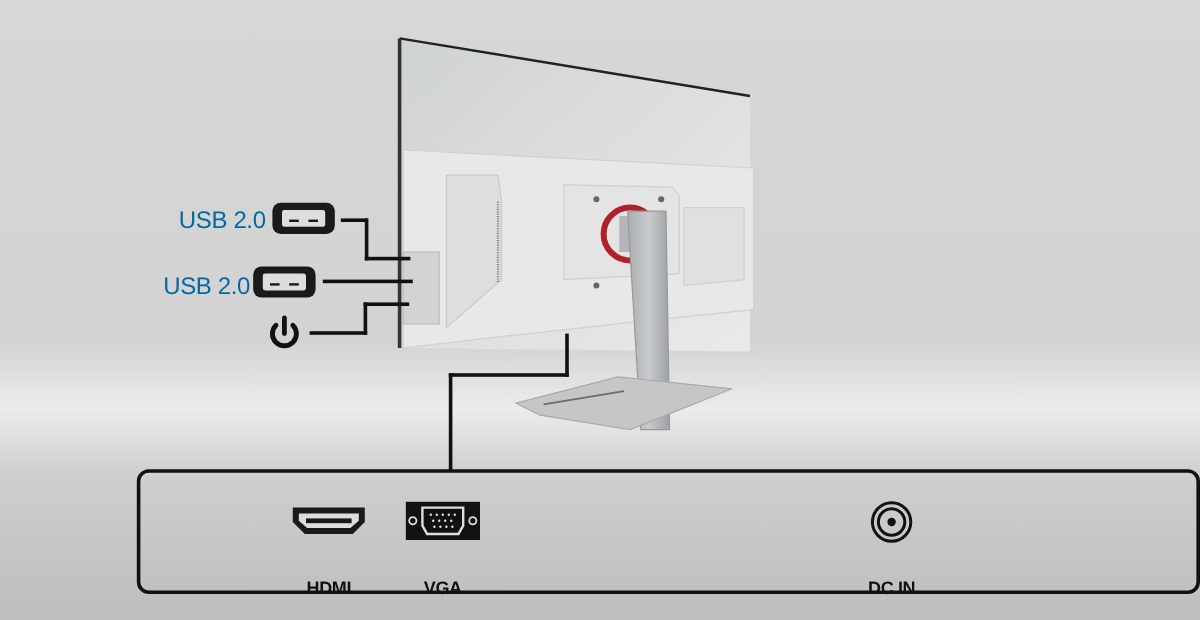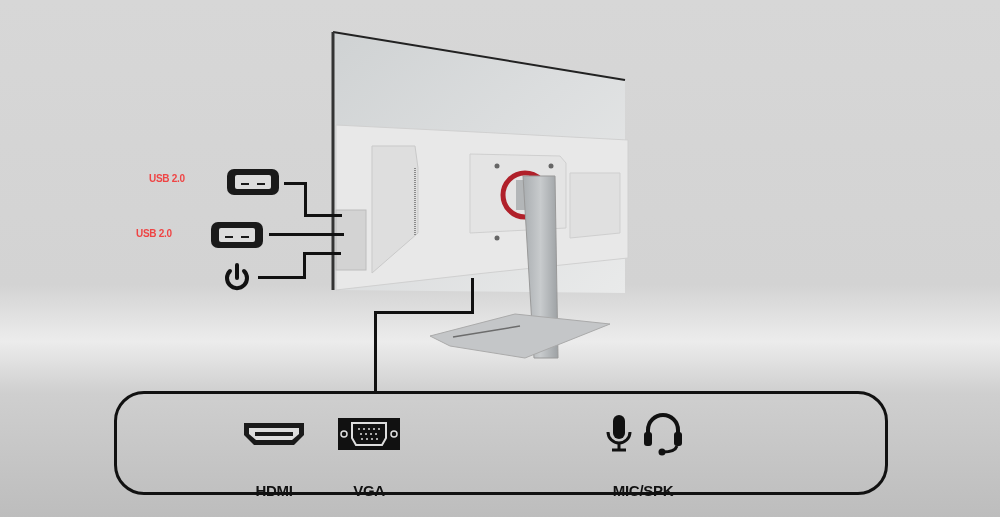--- a/index.html
+++ b/index.html
@@ -1,22 +1,22 @@
 <!DOCTYPE html>
 <html><head>
 <meta charset="utf-8">
 <style>
   html,body{margin:0;padding:0;}
   body{width:1000px;height:517px;overflow:hidden;position:relative;
     background:linear-gradient(180deg,#d7d7d7 0%,#d3d3d3 55%,#ececec 66%,#cfcfcf 76%,#bdbdbd 100%);
     font-family:"Liberation Sans",sans-serif;}
   .abs{position:absolute;}
-  .lbl{position:absolute;font-weight:bold;font-size:10px;color:#ef4444;letter-spacing:-0.3px;white-space:nowrap;}
+  .lbl{position:absolute;font-weight:normal;font-size:20px;color:#0369a1;letter-spacing:-0.3px;white-space:nowrap;}
   .line{position:absolute;background:#111;}
-  .box{position:absolute;left:114px;top:391px;width:774px;height:104px;border:3px solid #111;border-radius:30px;box-sizing:border-box;}
+  .box{position:absolute;left:114px;top:391px;width:886px;height:104px;border:3px solid #111;border-radius:10px;box-sizing:border-box;}
   .port{position:absolute;text-align:center;}
   .port .plabel{position:absolute;top:66px;left:50%;transform:translateX(-50%);font-weight:bold;font-size:15px;color:#111;white-space:nowrap;letter-spacing:-0.3px;}
   svg{display:block;}
 </style>
 </head>
 <body>
 
 <div class="abs" style="left:320px;top:28px;width:320px;height:340px;">
   <svg width="320" height="340" viewBox="0 0 320 340">
     <defs>
@@ -135,34 +135,24 @@
             <circle cx="34" cy="21" r="1"></circle>
             <circle cx="39" cy="21" r="1"></circle>
           </g>
         </svg>
     </div>
     <div class="plabel">VGA</div>
   </div>
 
 
 
-  <div class="port" style="left:478px;top:22px;width:96px;height:90px;">
-    <div style="position:absolute;left:8px;top:-4px;">
-      <svg width="32" height="42" viewBox="0 0 32 42">
-          <rect x="10" y="3" width="12" height="24" rx="6" fill="#111"></rect>
-          <path d="M5,20 A11,11 0 0 0 27,20" fill="none" stroke="#111" stroke-width="3"></path>
-          <line x1="16" y1="31" x2="16" y2="37" stroke="#111" stroke-width="3"></line>
-          <line x1="9" y1="38" x2="23" y2="38" stroke="#111" stroke-width="3"></line>
+
+  <div class="port" style="left:596px;top:22px;width:60px;height:90px;">
+    <div style="position:absolute;left:11px;top:0px;">
+      <svg width="38" height="38" viewBox="0 0 38 38">
+          <circle cx="19" cy="19" r="16" fill="none" stroke="#111" stroke-width="2.5"></circle>
+          <circle cx="19" cy="19" r="11" fill="none" stroke="#111" stroke-width="2.5"></circle>
+          <circle cx="19" cy="19" r="3.5" fill="#111"></circle>
         </svg>
     </div>
-    <div style="position:absolute;left:46px;top:-6px;">
-      <svg width="44" height="46" viewBox="0 0 44 46">
-          <path d="M7,26 V20 A15,15 0 0 1 37,20 V26" fill="none" stroke="#111" stroke-width="4"></path>
-          <rect x="3" y="22" width="8" height="14" rx="3" fill="#111"></rect>
-          <rect x="33" y="22" width="8" height="14" rx="3" fill="#111"></rect>
-          <path d="M36,36 Q34,42 22,42" fill="none" stroke="#111" stroke-width="3"></path>
-          <circle cx="21" cy="42" r="3.5" fill="#111"></circle>
-        </svg>
-    </div>
-    <div class="plabel">MIC/SPK</div>
+    <div class="plabel">DC IN</div>
   </div>
-
 </div>
 
 </body></html>

